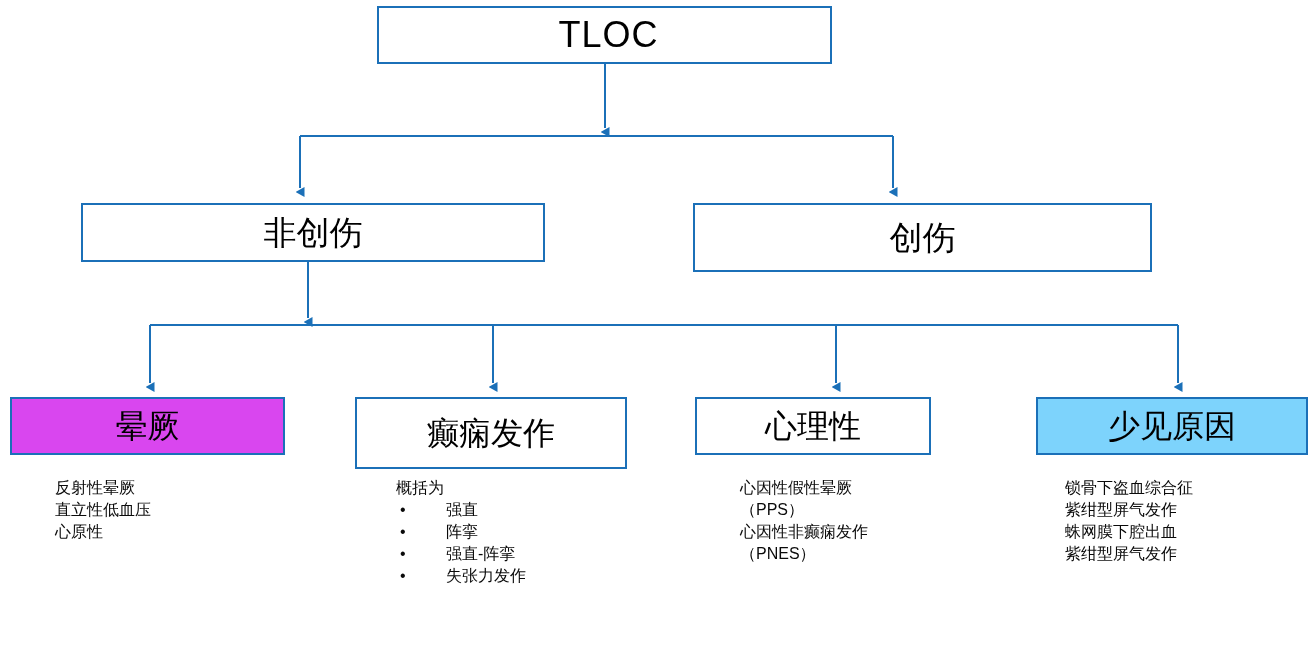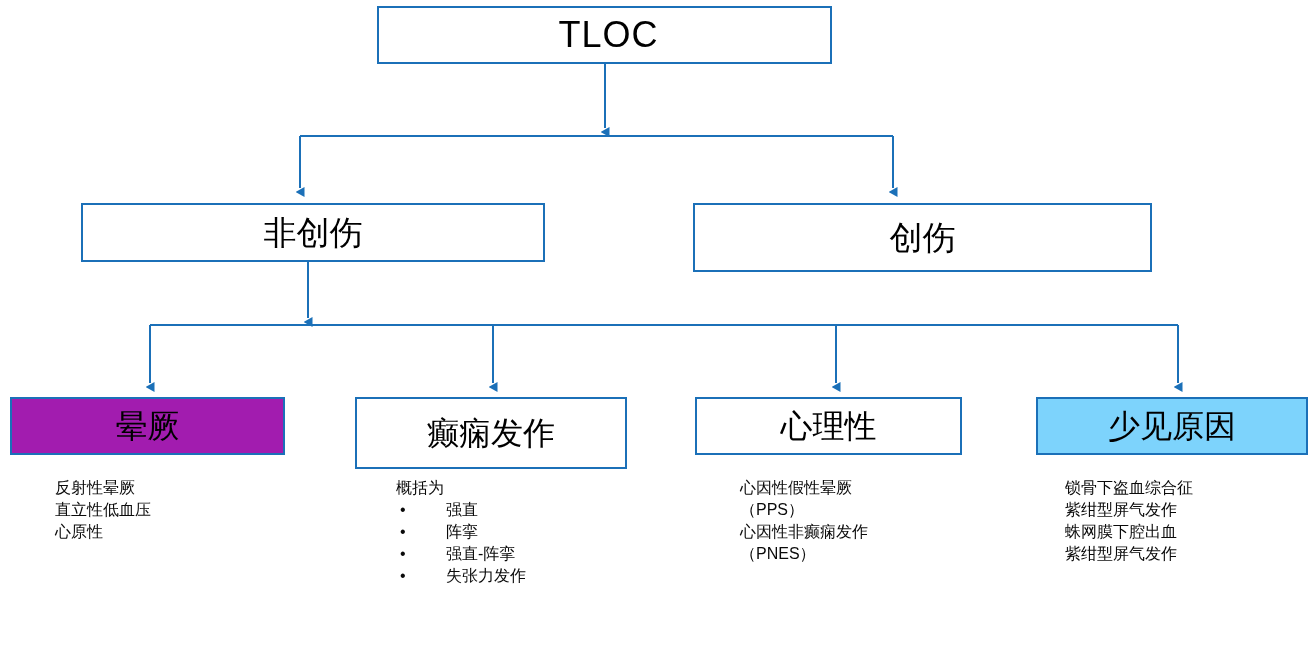--- a/index.html
+++ b/index.html
@@ -115,29 +115,29 @@
   </div>
 
   <div class="node-box node-l2" style="left: 81px; top: 203px; width: 464px; height: 59px; border-color: rgb(27, 112, 184); background: rgb(255, 255, 255); color: rgb(0, 0, 0);">
     <span class="node-label">非创伤</span>
   </div>
 
   <div class="node-box node-l2" style="left: 693px; top: 203px; width: 459px; height: 69px; border-color: rgb(27, 112, 184); background: rgb(255, 255, 255); color: rgb(0, 0, 0);">
     <span class="node-label">创伤</span>
   </div>
 
-  <div class="node-box node-l3" style="left: 10px; top: 397px; width: 275px; height: 58px; border-color: rgb(27, 112, 184); background: #a21caf; color: rgb(0, 0, 0);">
+  <div class="node-box node-l3" style="left: 10px; top: 397px; width: 275px; height: 58px; border-color: rgb(27, 112, 184); background: #d946ef; color: rgb(0, 0, 0);">
     <span class="node-label">晕厥</span>
   </div>
 
   <div class="node-box node-l3" style="left: 355px; top: 397px; width: 272px; height: 72px; border-color: rgb(27, 112, 184); background: rgb(255, 255, 255); color: rgb(0, 0, 0);">
     <span class="node-label">癫痫发作</span>
   </div>
 
-  <div class="node-box node-l3" style="left: 695px; top: 397px; width: 267px; height: 58px; border-color: rgb(27, 112, 184); background: rgb(255, 255, 255); color: rgb(0, 0, 0);">
+  <div class="node-box node-l3" style="left: 695px; top: 397px; width: 236px; height: 58px; border-color: rgb(27, 112, 184); background: rgb(255, 255, 255); color: rgb(0, 0, 0);">
     <span class="node-label">心理性</span>
   </div>
 
   <div class="node-box node-l3" style="left: 1036px; top: 397px; width: 272px; height: 58px; border-color: rgb(27, 112, 184); background: #7dd3fc; color: rgb(0, 0, 0);">
     <span class="node-label">少见原因</span>
   </div>
 
   <div class="detail-block" style="left:55px; top:477px;">
       <span class="detail-line">反射性晕厥</span>
       <span class="detail-line">直立性低血压</span>

